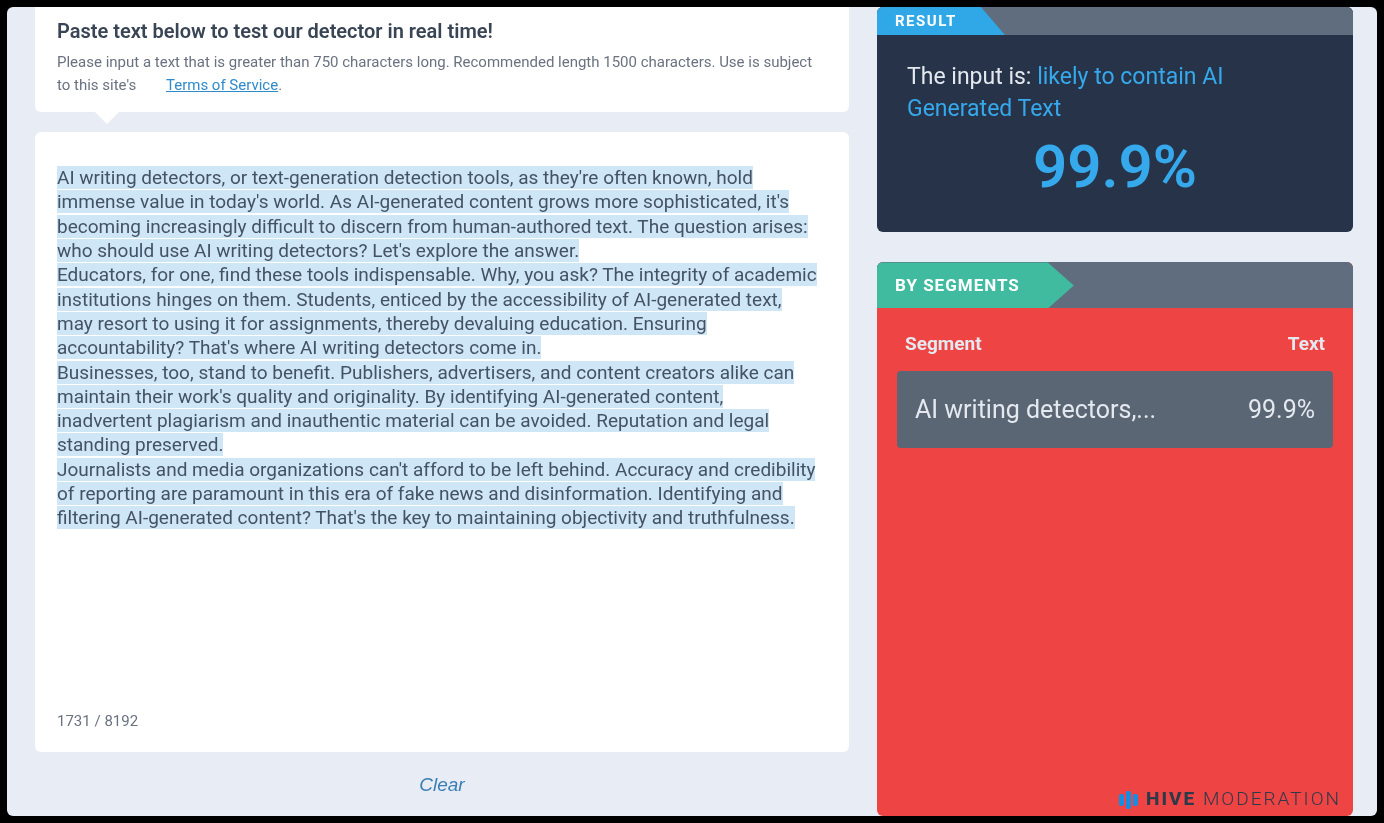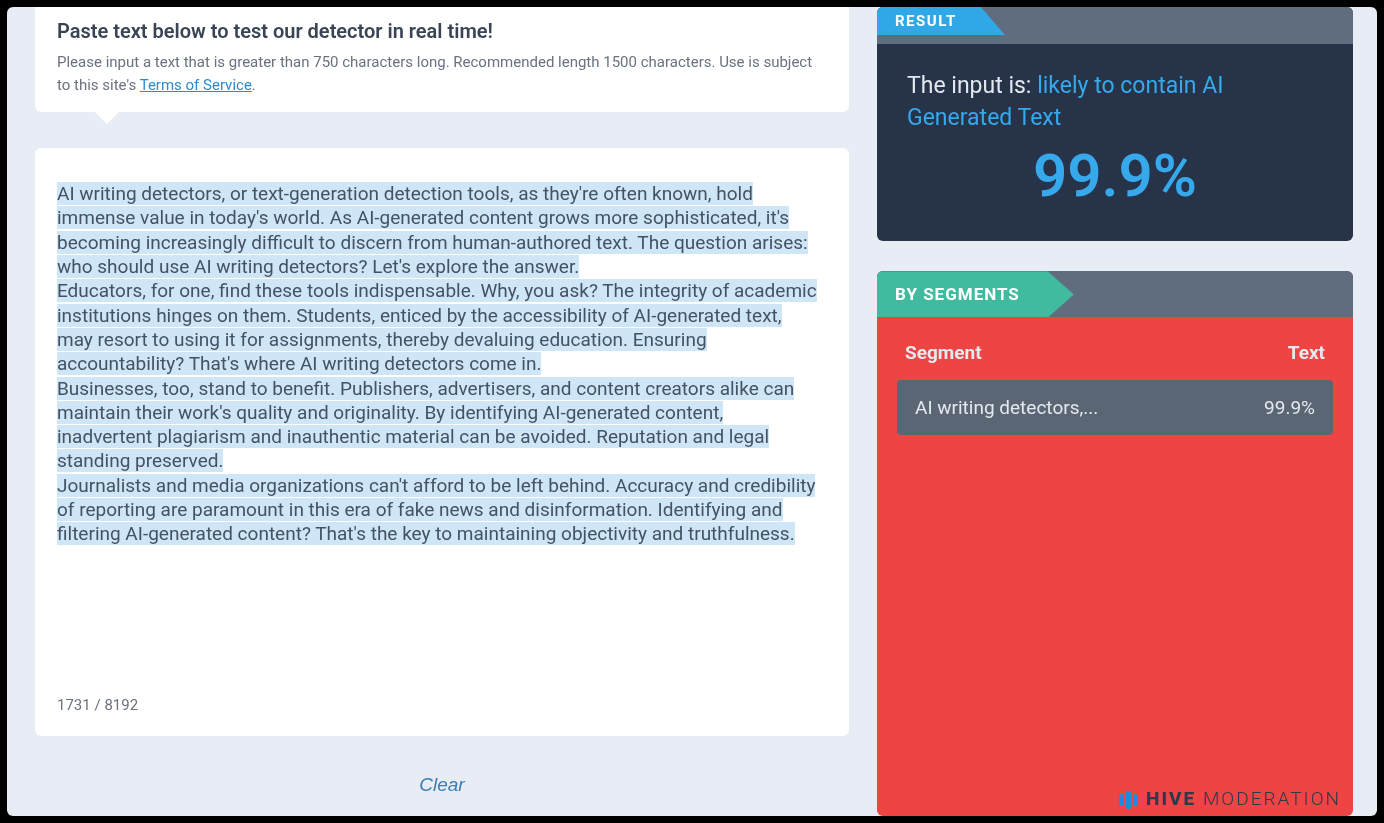--- a/index.html
+++ b/index.html
@@ -24,21 +24,20 @@
   position: relative;
   border-radius: 6px;
   overflow: hidden;
 }
 .left-panel {
   flex: 1;
   padding: 0 28px 20px 28px;
   display: flex;
   flex-direction: column;
   min-width: 0;
-  gap: 16px;
 }
 .intro-card {
   background: #fff;
   border-radius: 0 0 6px 6px;
   padding: 12px 22px 16px 22px;
   margin-bottom: 20px;
   position: relative;
 }
 .intro-card::after {
   content: '';
@@ -58,20 +57,21 @@
   margin-bottom: 8px;
 }
 .intro-desc {
   font-size: 15px;
   color: #6a7280;
   line-height: 1.5;
 }
 .intro-desc a {
   color: #2f8acb;
   text-decoration: underline;
+  margin-left: 26px;
 }
 .textarea-card {
   background: #fff;
   border-radius: 6px;
   padding: 22px;
   flex: 1;
   display: flex;
   flex-direction: column;
   min-height: 0;
 }
@@ -135,21 +135,21 @@
 }
 .result-card {
   background: #263349;
   border-radius: 6px;
   overflow: hidden;
   margin-bottom: 30px;
 }
 .result-header {
   background: #5f6d7e;
   position: relative;
-  height: 37px;
+  height: 28px;
 }
 .result-tab {
   position: absolute;
   top: 0;
   left: 0;
   height: 28px;
   display: flex;
   align-items: center;
   padding: 0 48px 0 18px;
   background: #30a8e8;
@@ -213,25 +213,25 @@
   display: flex;
   justify-content: space-between;
   color: #e4e9ef;
   font-size: 19px;
   padding: 0 8px 16px 8px;
   font-weight: bold;
 }
 .segment-row {
   background: #5b6675;
   border-radius: 4px;
-  padding: 16px 18px;
+  padding: 24px 18px;
   display: flex;
   justify-content: space-between;
   color: #e4e9ef;
-  font-size: 19px;
+  font-size: 25px;
 }
 .footer {
   position: absolute;
   bottom: 6px;
   right: 36px;
   display: flex;
   align-items: center;
   gap: 8px;
 }
 .footer-logo {

